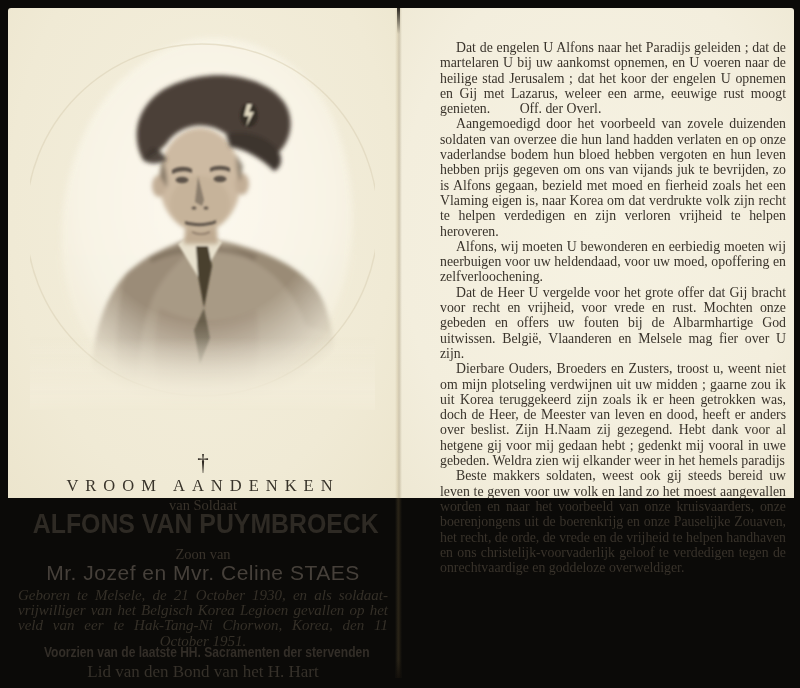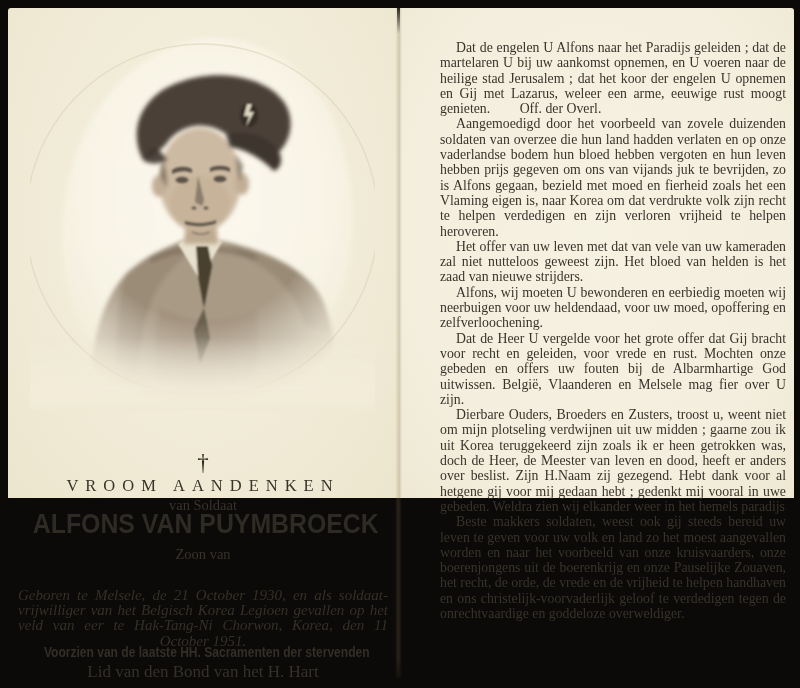--- a/index.html
+++ b/index.html
@@ -182,38 +182,38 @@
     <div class="lp-text cross">†</div>
 
     <div class="lp-text memorial-heading">VROOM AANDENKEN</div>
 
     <div class="lp-text van-soldaat">van Soldaat</div>
 
     <div class="lp-text soldier-name">ALFONS VAN PUYMBROECK</div>
 
     <div class="lp-text zoon-van">Zoon van</div>
 
+    <div class="lp-text parents">Mr. Jozef en Mvr. Celine STAES</div>
 
     <div class="lp-text bio">Geboren te Melsele, de 21 October 1930, en als soldaat-vrijwilliger van het Belgisch Korea Legioen gevallen op het veld van eer te Hak-Tang-Ni Chorwon, Korea, den 11 October 1951.</div>
 
     <div class="lp-text sacraments">Voorzien van de laatste HH. Sacramenten der stervenden</div>
 
     <div class="lp-text membership">Lid van den Bond van het H. Hart</div>
   </div>
 
   <div class="page page-right">
     <div class="rp-text">
       <p>
         <span>Dat de engelen U Alfons naar het Paradijs geleiden ; dat de martelaren U bij uw aankomst opnemen, en U voeren naar de heilige stad Jerusalem ; dat het koor der engelen U opnemen en Gij met Lazarus, weleer een arme, eeuwige rust moogt genieten.</span>
         <span class="attribution">Off. der Overl.</span>
       </p>
       <p>Aangemoedigd door het voorbeeld van zovele duizenden soldaten van overzee die hun land hadden verlaten en op onze vaderlandse bodem hun bloed hebben vergoten en hun leven hebben prijs gegeven om ons van vijands juk te bevrijden, zo is Alfons gegaan, bezield met moed en fierheid zoals het een Vlaming eigen is, naar Korea om dat verdrukte volk zijn recht te helpen verdedigen en zijn verloren vrijheid te helpen heroveren.</p>
-      <p>Het offer van uw leven met dat van vele van uw kameraden zal niet nutteloos geweest zijn. Het bloed van helden is het zaad van nieuwe strijders.</p>
       <p>Alfons, wij moeten U bewonderen en eerbiedig moeten wij neerbuigen voor uw heldendaad, voor uw moed, opoffering en zelfverloochening.</p>
-      <p>Dat de Heer U vergelde voor het grote offer dat Gij bracht voor recht en geleiden, voor vrede en rust. Mochten onze gebeden en offers uw fouten bij de Albarmhartige God uitwissen. België, Vlaanderen en Melsele mag fier over U zijn.</p>
+      <p>Dat de Heer U vergelde voor het grote offer dat Gij bracht voor recht en vrijheid, voor vrede en rust. Mochten onze gebeden en offers uw fouten bij de Albarmhartige God uitwissen. België, Vlaanderen en Melsele mag fier over U zijn.</p>
       <p>Dierbare Ouders, Broeders en Zusters, troost u, weent niet om mijn plotseling verdwijnen uit uw midden ; gaarne zou ik uit Korea teruggekeerd zijn zoals ik er heen getrokken was, doch de Heer, de Meester van leven en dood, heeft er anders over beslist. Zijn H.Naam zij gezegend. Hebt dank voor al hetgene gij voor mij gedaan hebt ; gedenkt mij vooral in uwe gebeden. Weldra zien wij elkander weer in het hemels paradijs</p>
       <p>Beste makkers soldaten, weest ook gij steeds bereid uw leven te geven voor uw volk en land zo het moest aangevallen worden en naar het voorbeeld van onze kruisvaarders, onze boerenjongens uit de boerenkrijg en onze Pauselijke Zouaven, het recht, de orde, de vrede en de vrijheid te helpen handhaven en ons christelijk-voorvaderlijk geloof te verdedigen tegen de onrechtvaardige en goddeloze overweldiger.</p>
 
     </div>
   </div>
 
   <div class="seam"></div>
 </div>
 
 </body></html>

